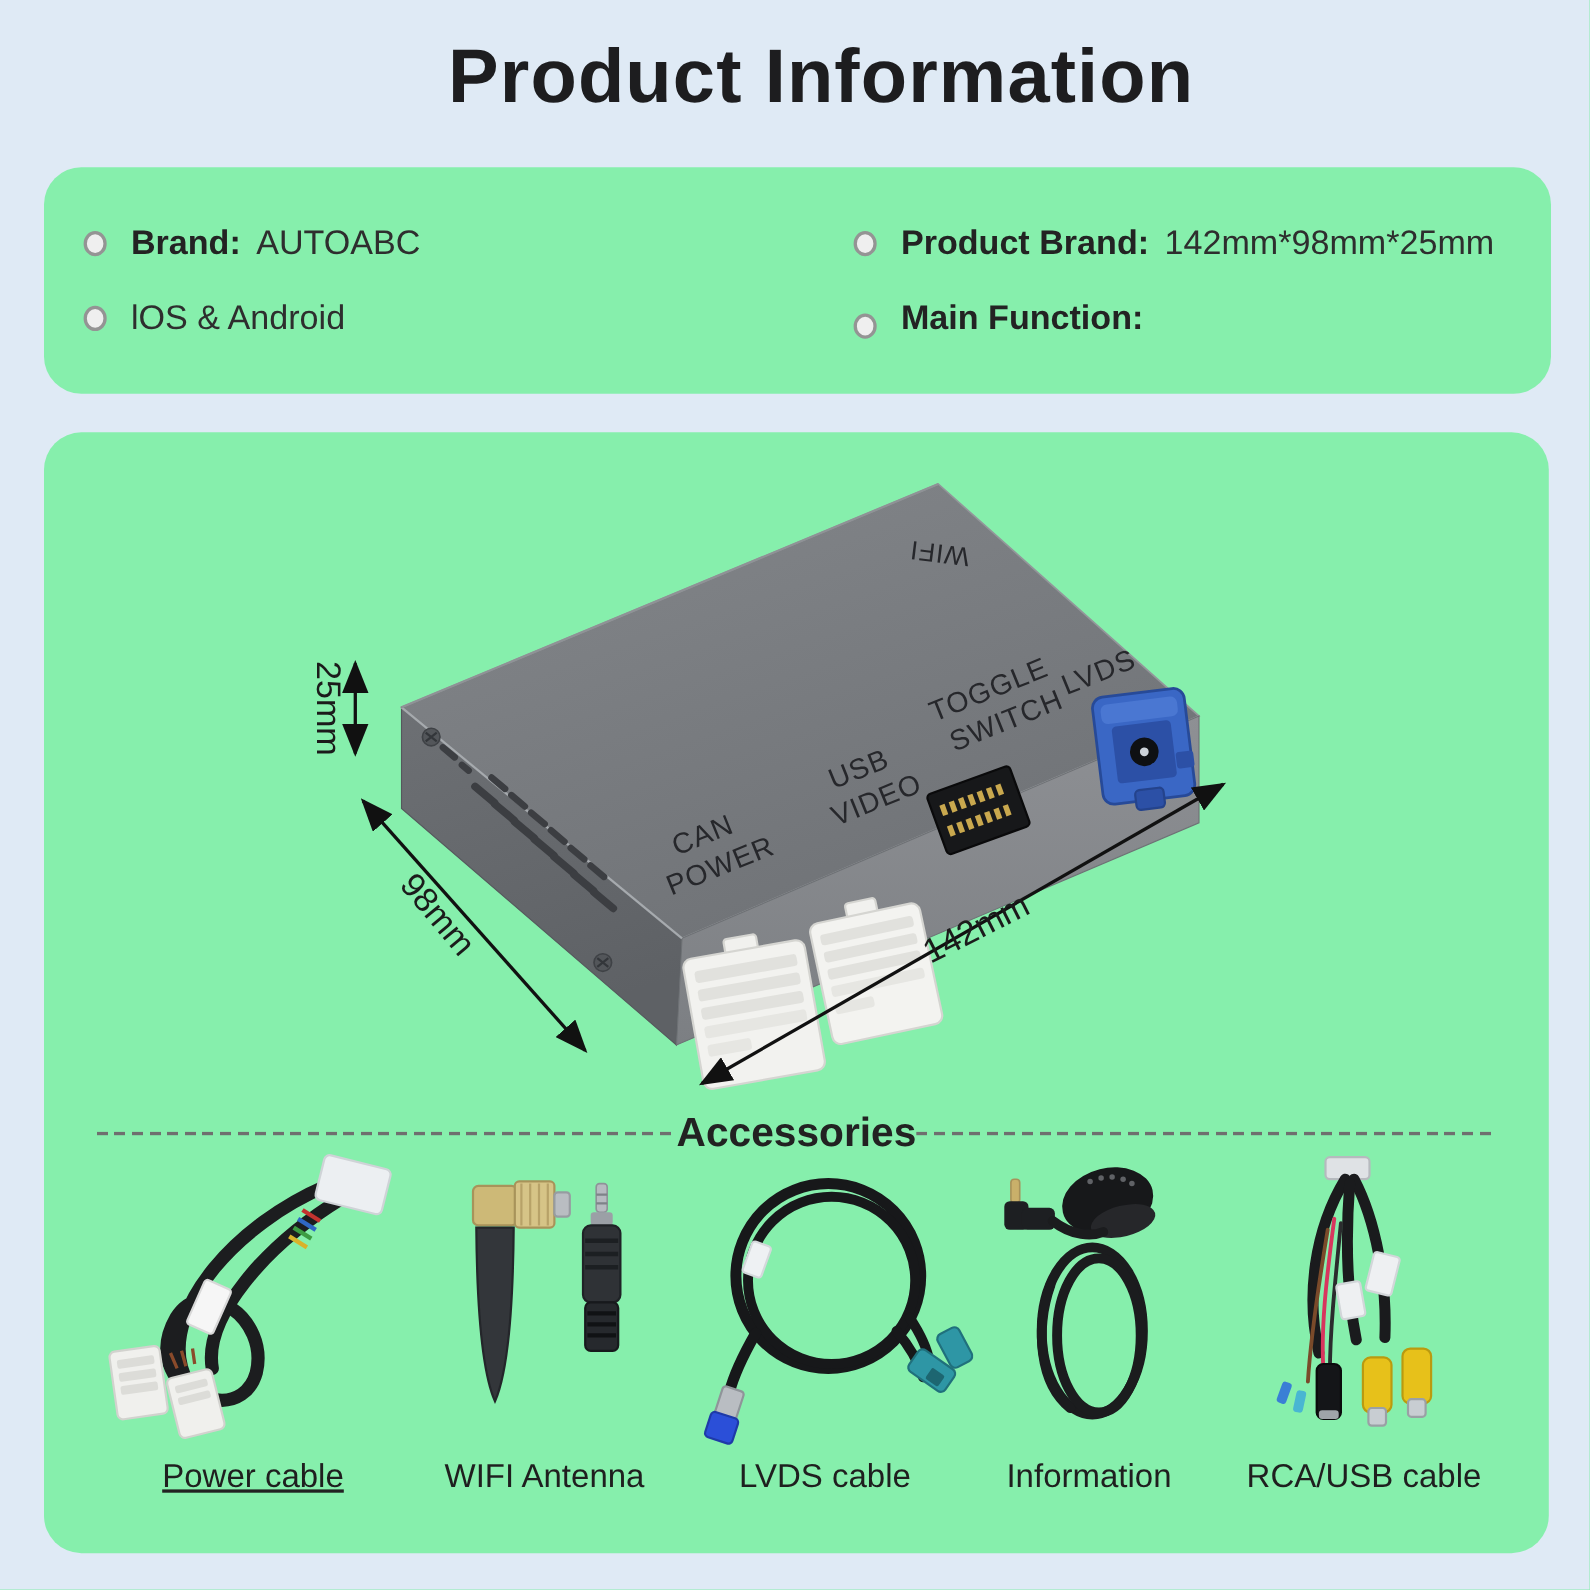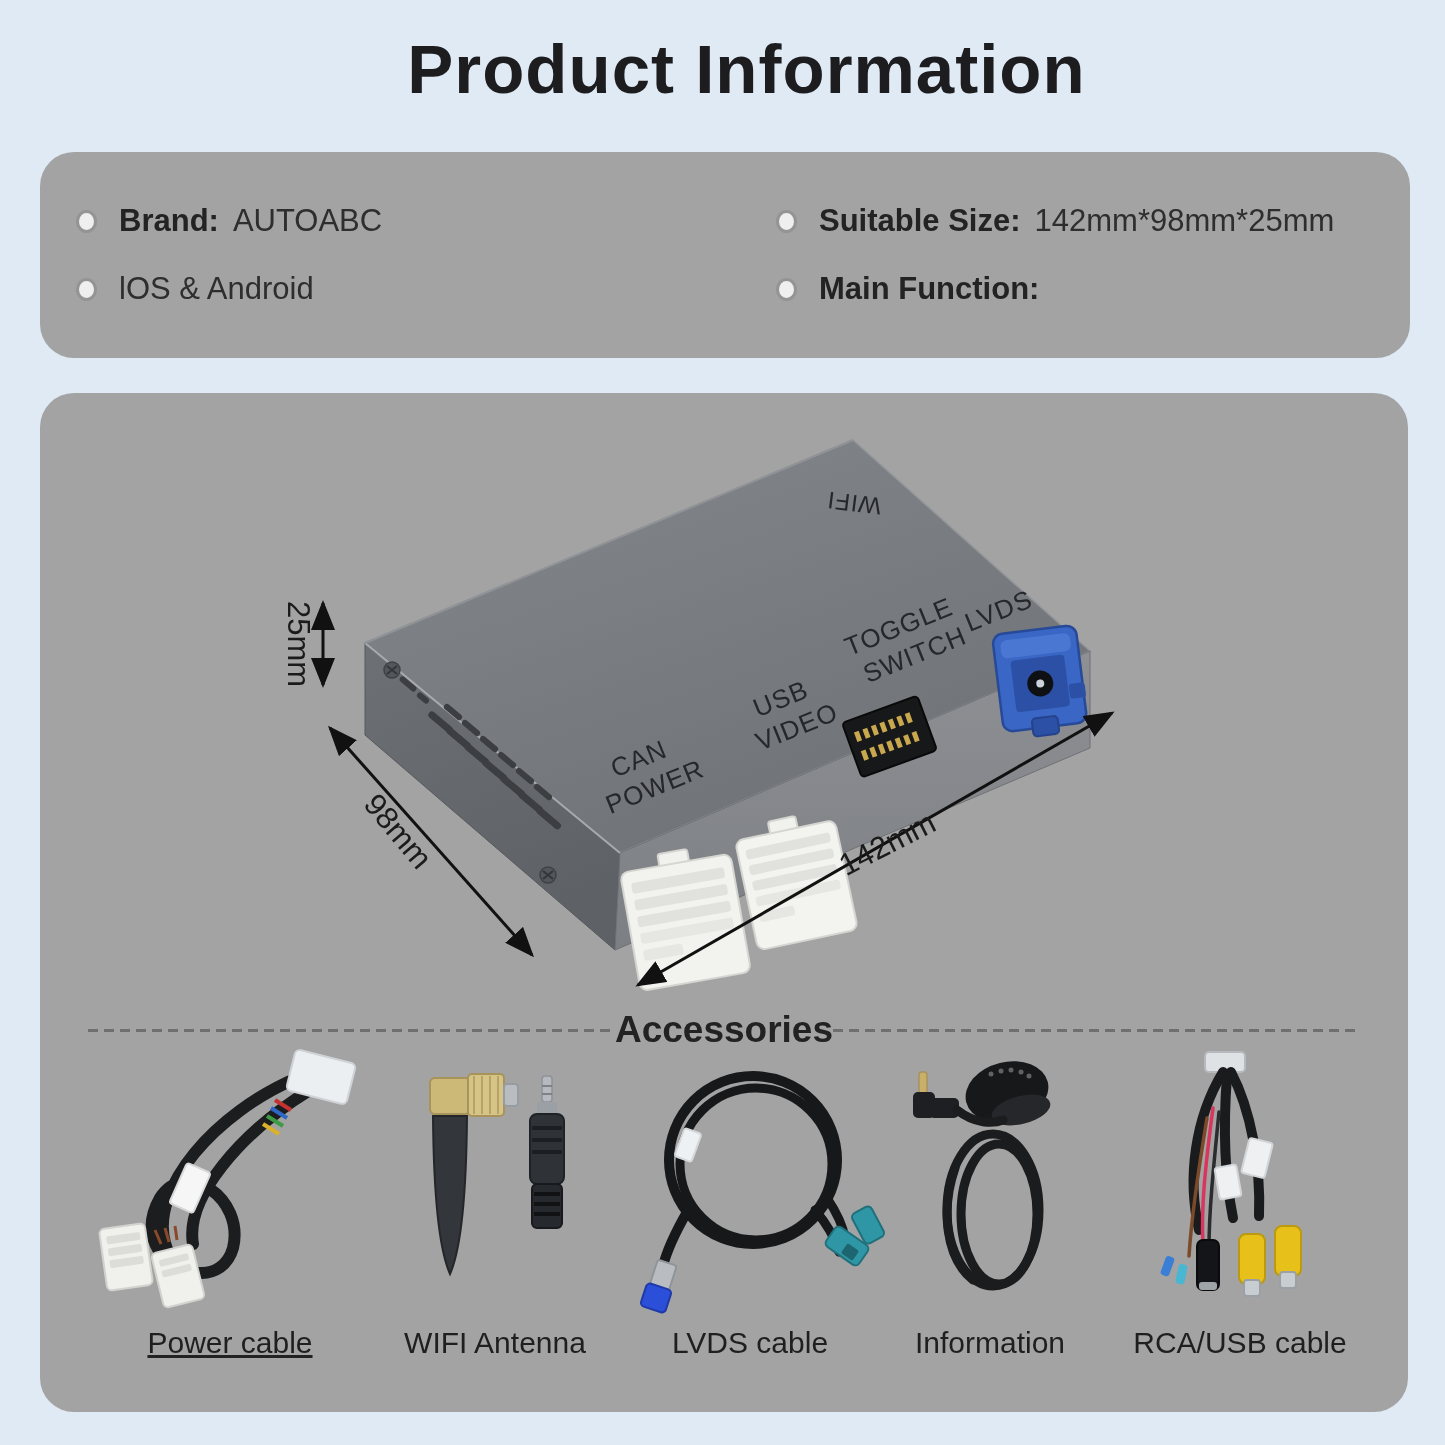--- a/index.html
+++ b/index.html
@@ -11,21 +11,21 @@
     color:#222;
   }
   .page-title{
     position:absolute;top:30px;left:0;width:100%;
     text-align:center;
     font-size:69px;font-weight:bold;color:#1d1d1f;
     letter-spacing:1px;
     padding-left:24px;
   }
   .card{
-    position:absolute;background:#a3a3a3;border-radius:34px;
+    position:absolute;background:#86efac;border-radius:34px;
   }
   .spec-card{left:40px;top:152px;width:1370px;height:206px;}
   .spec-grid{
     display:grid;grid-template-columns:700px 1fr;
     padding:50px 20px 0 36px;row-gap:30px;
   }
   .spec-item{display:flex;align-items:center;font-size:31px;line-height:38px;}
   .bullet{
     width:15px;height:17px;border-radius:50%;
     border:3px solid #949494;background:#efefef;
@@ -62,28 +62,28 @@
 
 <div class="card spec-card">
   <div class="spec-grid">
     <div class="spec-item" style="grid-column:1;grid-row:1;">
       <span class="bullet"></span>
       <span class="spec-label">Brand:</span>
       <span class="spec-value">AUTOABC</span>
     </div>
     <div class="spec-item" style="grid-column:2;grid-row:1;">
       <span class="bullet"></span>
-      <span class="spec-label">Suitable Size:</span>
+      <span class="spec-label">Product Brand:</span>
       <span class="spec-value">142mm*98mm*25mm</span>
     </div>
     <div class="spec-item" style="grid-column:1;grid-row:2;">
       <span class="bullet"></span>
       <span class="spec-value">lOS &amp; Android</span>
     </div>
-    <div class="spec-item" style="grid-column:2;grid-row:2;">
+    <div class="spec-item" style="grid-column:2;grid-row:2;align-items:flex-end;">
       <span class="bullet"></span>
       <span class="spec-label">Main Function:</span>
     </div>
   </div>
 </div>
 
 <div class="card main-card">
 
   <svg class="device-svg" viewBox="0 0 950 610">
     <defs>

